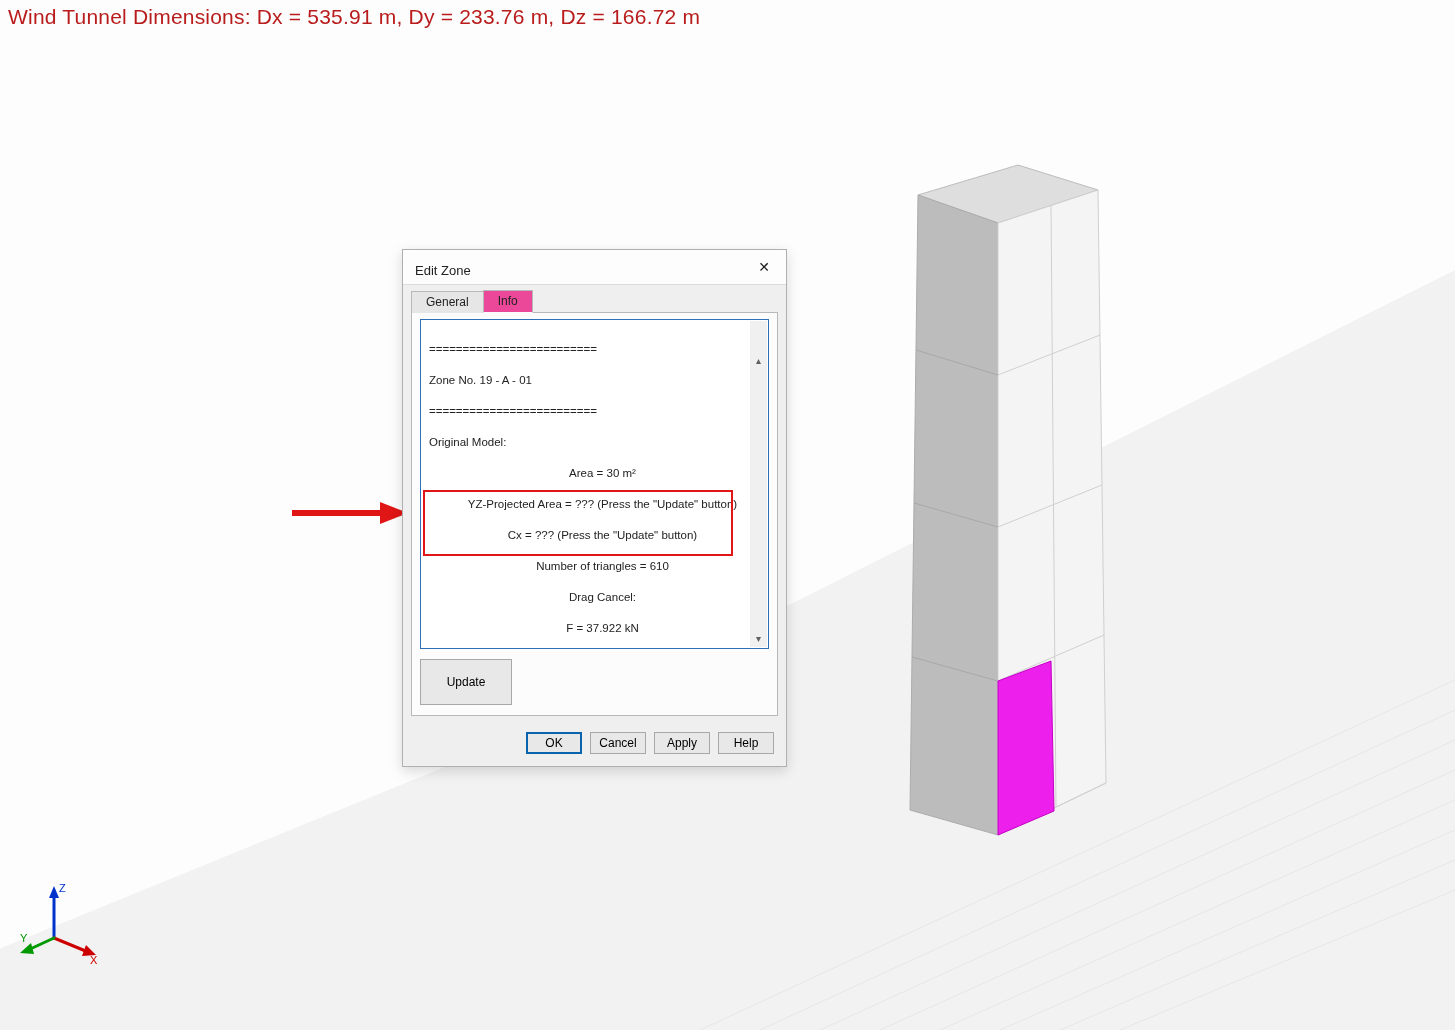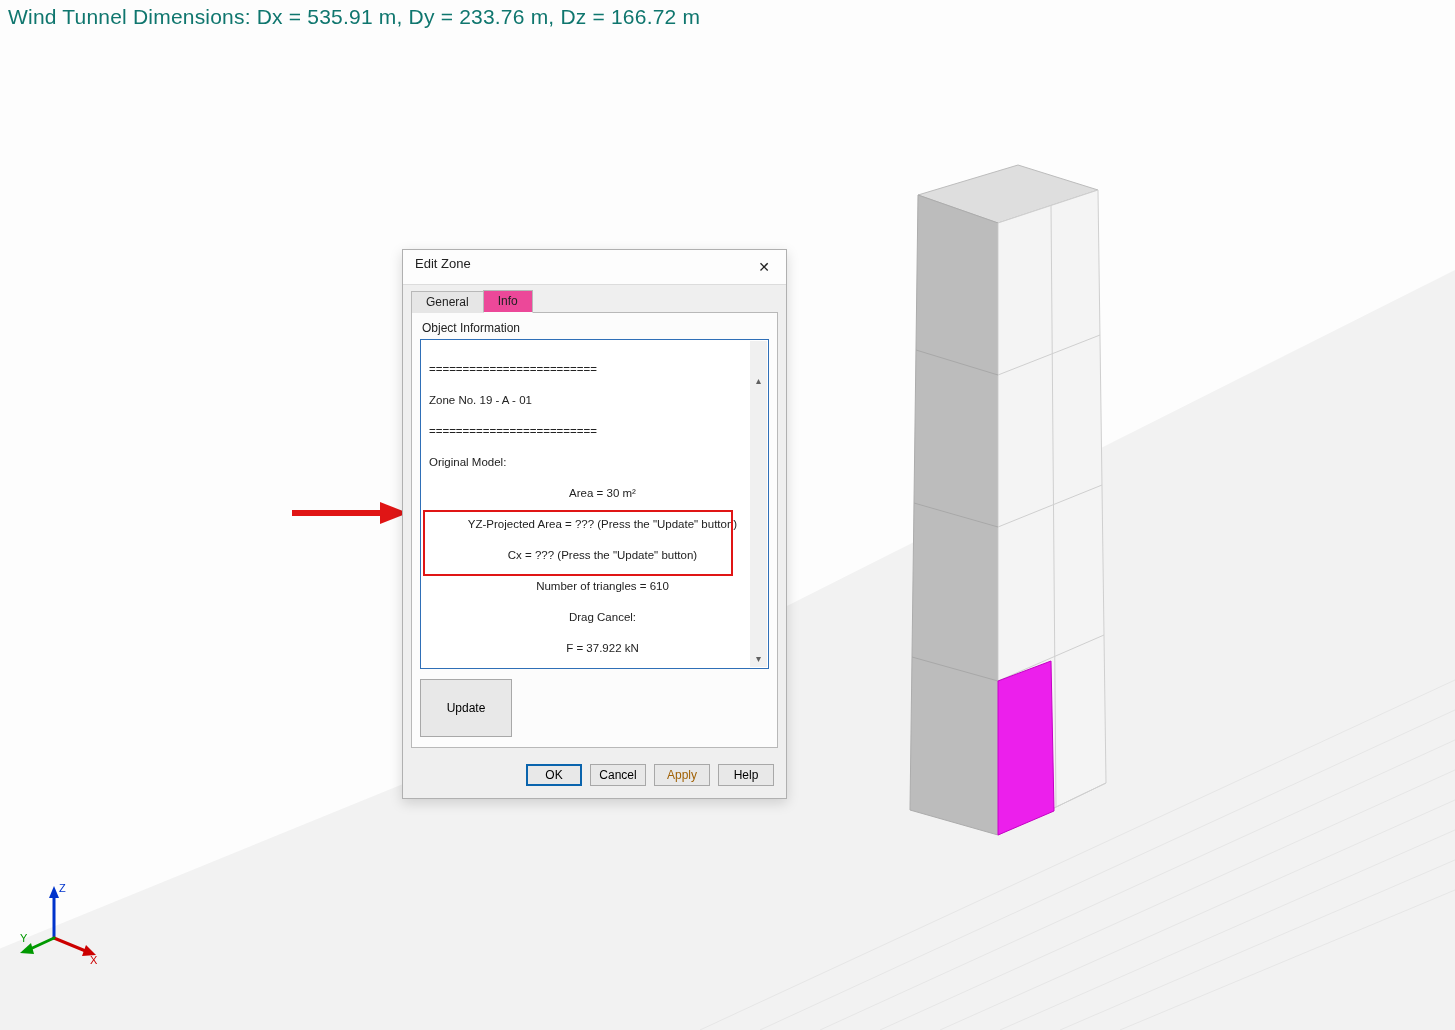--- a/index.html
+++ b/index.html
@@ -23,21 +23,21 @@
       top: 0; left: 0; width: 100%; height: 100%;
       overflow: hidden;
     }
     .floor svg { position:absolute; top:0; left:0; }
 
     
     .overlay-title {
       position: absolute;
       top: 5px; left: 8px;
       font-size: 21px;
-      color: #0f766e;
+      color: #b91c1c;
       font-weight: 400;
       letter-spacing: 0.2px;
     }
 
     
     .building {
       position: absolute;
     }
 
     
@@ -60,21 +60,21 @@
       left: 402px;
       top: 249px;
       width: 385px;
       background: #efefef;
       border: 1px solid #b0b0b0;
       box-shadow: 0 4px 12px rgba(0,0,0,0.15);
       font-size: 12px;
       color: #222;
     }
     .dialog-titlebar {
-      display:flex; align-items:flex-start;
+      display:flex; align-items:flex-end;
       padding: 6px 8px 6px 12px;
       background: #fdfdfd;
       border-bottom: 1px solid #dcdcdc;
       font-size: 13px;
     }
     .dialog-title { flex:1; }
     .dialog-close {
       width: 28px; height: 22px;
       display:flex; align-items:center; justify-content:center;
       font-size: 14px; line-height:1;
@@ -136,21 +136,21 @@
       background: #f0f0f0;
     }
     .fake-scrollbar .sb-arrow {
       height:17px;
       display:flex;align-items:center;justify-content:center;
       color:#606060;font-size:10px;
     }
 
     .update-btn {
       margin-top: 10px;
-      padding: 21px 0;
+      padding: 15px 0;
       width: 92px;
       background: #e8e8e8;
       border: 1px solid #a8a8a8;
       font-size:12px;
       cursor:default;
       text-align:center;
     }
 
     .dialog-footer {
       display:flex; justify-content:flex-end; gap: 8px;
@@ -162,21 +162,21 @@
       font-size: 12px;
       background: #e8e8e8;
       border: 1px solid #a8a8a8;
       cursor:default;
     }
     .dlg-btn.primary {
       border: 2px solid #0a64ad;
       padding: 2px 0;
       background: #e8e8e8;
     }
-    .dlg-btn.disabled { color:#a16207; }
+    .dlg-btn.disabled { color:#000000; }
   </style>
 </head>
 <body>
 
 <div class="viewport">
   <div class="floor">
     <svg width="1455" height="1030" viewBox="0 0 1455 1030">
 
       <polygon points="1455,60 1455,1030 -200,1030 560,720 1455,270" fill="#f2f2f2"></polygon>
       <polygon points="1455,60 1000,180 520,750 -200,1030 0,1030 0,970" fill="none"></polygon>
@@ -257,21 +257,20 @@
     <div class="dialog-close">
       <span>✕</span>
     </div>
   </div>
   <div class="dialog-body">
     <div class="tabstrip">
       <div class="tab">General</div>
       <div class="tab active">Info</div>
     </div>
     <div class="tabpanel">
-      <div class="groupbox-label">Object Information</div>
 
       <div class="info-textarea">
 <div class="line">=========================</div>
 <div class="line">Zone No. 19 - A - 01</div>
 <div class="line">=========================</div>
 <div class="line">Original Model:</div>
 <div class="line indent1">Area = 30 m²</div>
 <div class="line indent1">YZ-Projected Area = ??? (Press the "Update" button)</div>
 <div class="line indent1">Cx = ??? (Press the "Update" button)</div>
 <div class="line indent1">Number of triangles = 610</div>

